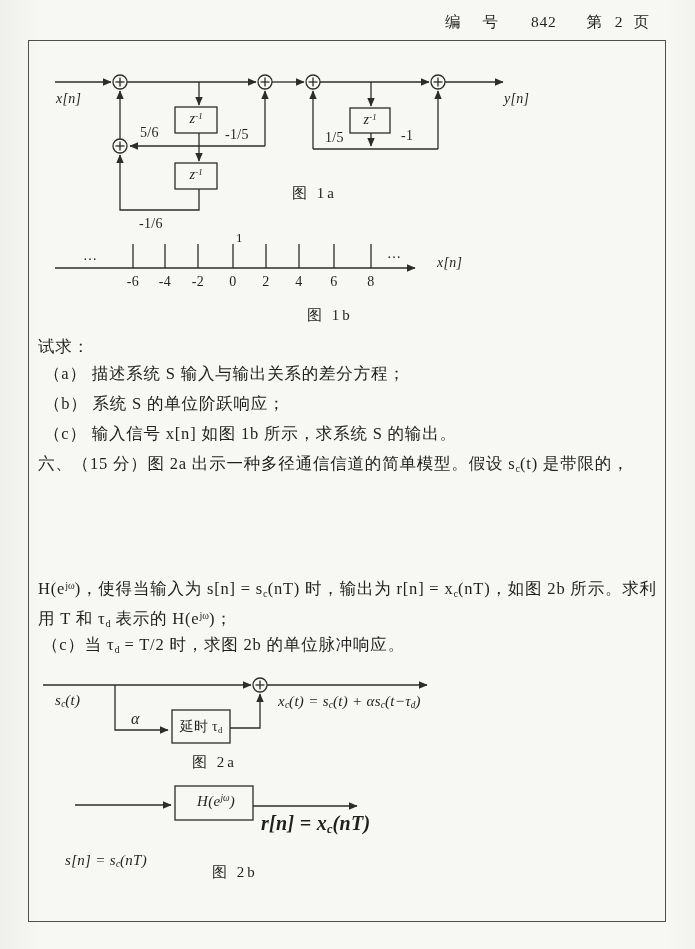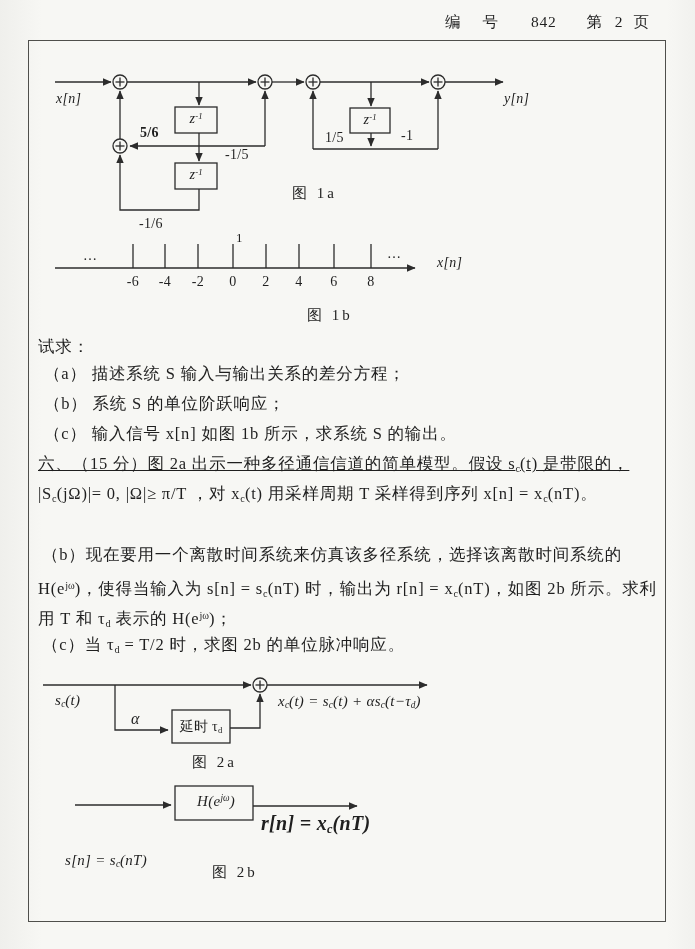--- a/index.html
+++ b/index.html
@@ -90,22 +90,22 @@
         <line x1="278" y1="79" x2="403" y2="79"></line>
         <line x1="278" y1="79" x2="278" y2="21" marker-end="url(#ar1)"></line>
         <line x1="403" y1="79" x2="403" y2="21" marker-end="url(#ar1)"></line>
       </g>
     </svg>
     <span class="dlab math" style="left:21px;top:21px;">x[n]</span>
     <span class="dlab math" style="left:435px;top:21px;margin-left:34px;">y[n]</span>
     <span class="dlab math ctr" style="left:140px;top:41px;width:42px;">z<sup>-1</sup></span>
     <span class="dlab math ctr" style="left:140px;top:97px;width:42px;">z<sup>-1</sup></span>
     <span class="dlab math ctr" style="left:314px;top:42px;width:42px;">z<sup>-1</sup></span>
-    <span class="dlab" style="left:105px;top:55px;font-weight:bold;">5/6</span>
-    <span class="dlab" style="left:190px;top:57px;margin-top:20px;">-1/5</span>
+    <span class="dlab" style="left:105px;top:55px;">5/6</span>
+    <span class="dlab" style="left:190px;top:57px;">-1/5</span>
     <span class="dlab" style="left:104px;top:126px;margin-top:20px;">-1/6</span>
     <span class="dlab" style="left:290px;top:60px;">1/5</span>
     <span class="dlab" style="left:366px;top:58px;">-1</span>
     <span class="dlab cap" style="left:257px;top:114px;">图 1a</span>
   </div>
 
   <div class="fig" style="left:35px;top:228px;width:480px;height:100px;">
     <svg width="480" height="100">
       <defs>
         <marker id="ar2" markerWidth="8" markerHeight="8" refX="6.5" refY="3" orient="auto">
@@ -137,23 +137,21 @@
     <span class="dlab tick" style="left:299px;top:46px;">6</span>
     <span class="dlab tick" style="left:336px;top:46px;">8</span>
     <span class="dlab cap" style="left:272px;top:78px;">图 1b</span>
   </div>
 
   <div class="t" style="left:38px;top:336px;">试求：</div>
   <div class="t" style="left:44px;top:363px;">（a） 描述系统 S 输入与输出关系的差分方程；</div>
   <div class="t" style="left:44px;top:393px;">（b） 系统 S 的单位阶跃响应；</div>
   <div class="t" style="left:44px;top:423px;text-align:right;">（c） 输入信号 x[n] 如图 1b 所示，求系统 S 的输出。</div>
 
-  <div class="t" style="left:38px;top:453px;text-decoration:underline;">六、（15 分）图 2a 出示一种多径通信信道的简单模型。假设 s<sub>c</sub>(t) 是带限的，</div>
-  <div class="t" style="left:38px;top:483px;">|S<sub>c</sub>(jΩ)|= 0,  |Ω|≥ π/T ，对 x<sub>c</sub>(t) 用采样周期 T 采样得到序列 x[n] = x<sub>c</sub>(nT)。</div>
-  <div class="t" style="left:42px;top:544px;">（b）现在要用一个离散时间系统来仿真该多径系统，选择该离散时间系统的</div>
+  <div class="t" style="left:38px;top:453px;">六、（15 分）图 2a 出示一种多径通信信道的简单模型。假设 s<sub>c</sub>(t) 是带限的，</div>
   <div class="t" style="left:38px;top:575px;">H(e<sup>jω</sup>)，使得当输入为 s[n] = s<sub>c</sub>(nT) 时，输出为 r[n] = x<sub>c</sub>(nT)，如图 2b 所示。求利</div>
   <div class="t" style="left:38px;top:605px;">用 T 和 τ<sub>d</sub> 表示的 H(e<sup>jω</sup>)；</div>
   <div class="t" style="left:42px;top:634px;text-align:center;">（c）当 τ<sub>d</sub> = T/2 时，求图 2b 的单位脉冲响应。</div>
 
   <div class="fig" style="left:35px;top:668px;width:480px;height:105px;">
     <svg width="480" height="105">
       <defs>
         <marker id="ar3" markerWidth="8" markerHeight="8" refX="6.5" refY="3" orient="auto">
           <path d="M0,0 L7,3 L0,6 z" fill="#2c2c2c"></path>
         </marker>

